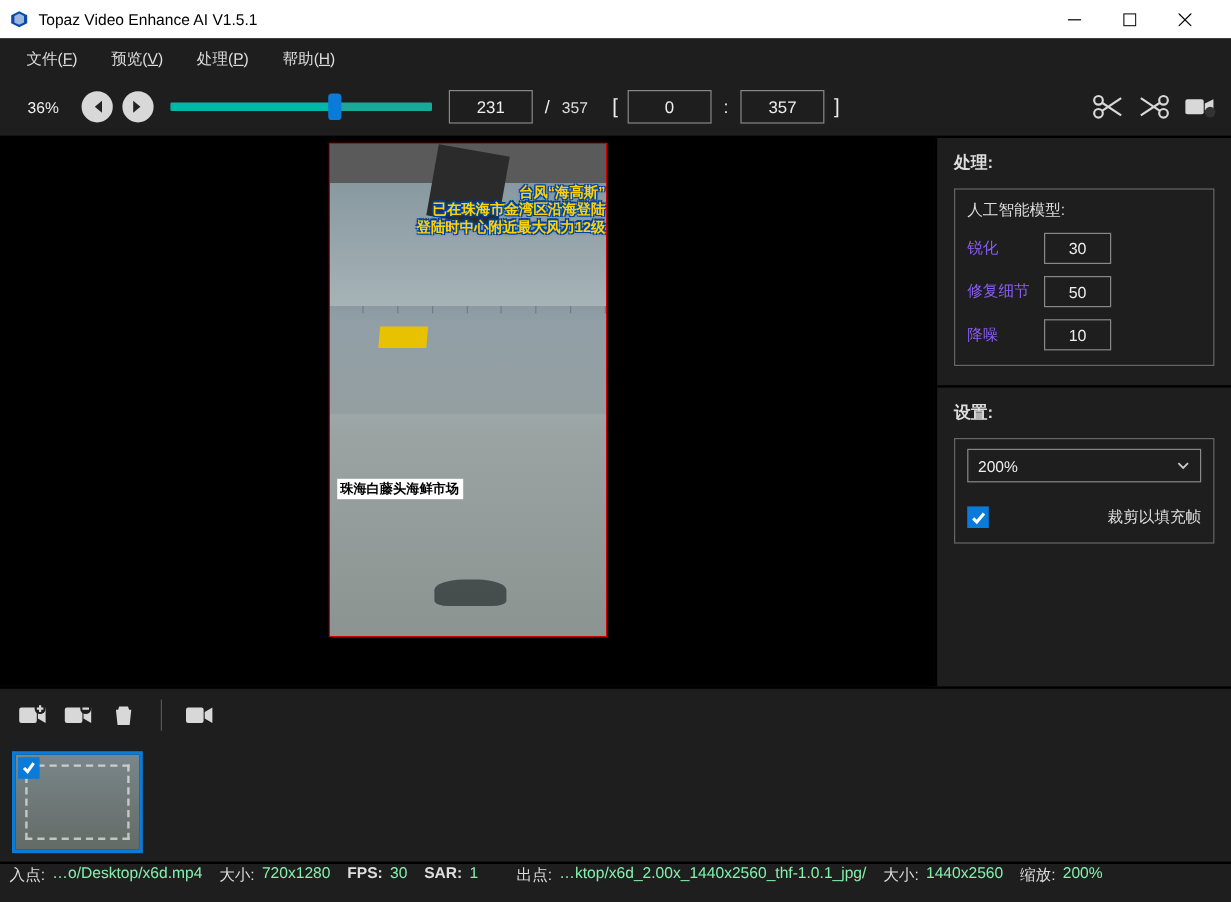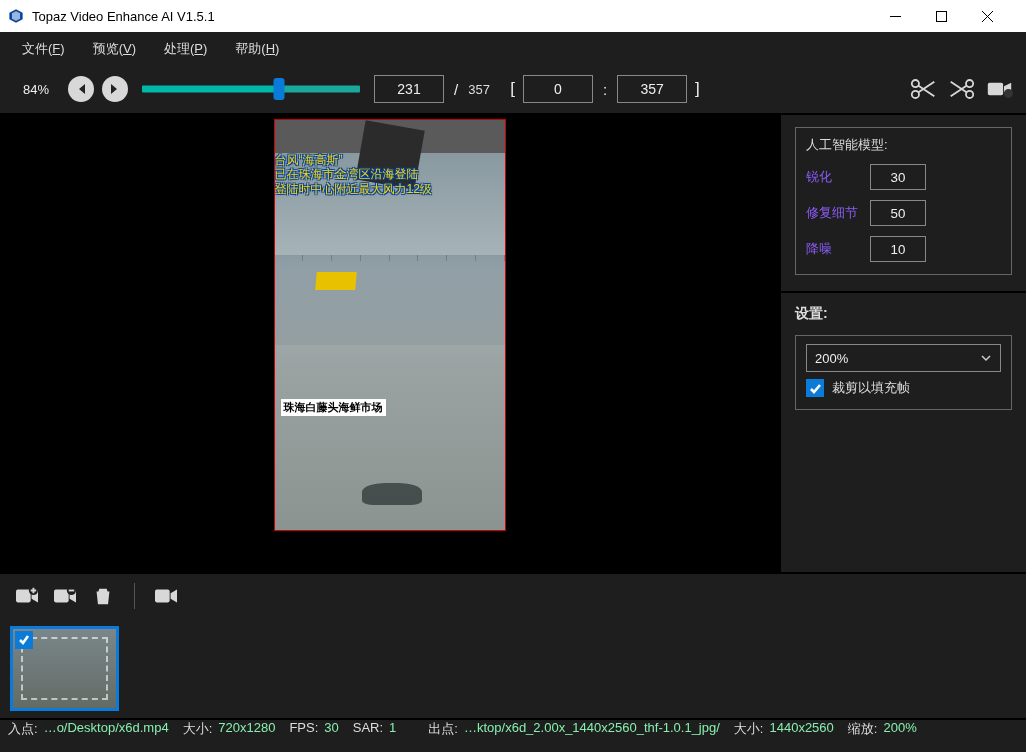--- a/index.html
+++ b/index.html
@@ -34,60 +34,60 @@
 .iconbtn svg{fill:#d8d8d8;width:27px;height:22px}
 
 
 .main{flex:1;display:flex;min-height:0}
 .preview{flex:1;background:#000;display:flex;align-items:flex-start;justify-content:center;padding-top:4px;position:relative}
 .frame{width:232px;height:412px;border:1px solid #cc0000;background:linear-gradient(to bottom,#5a5a5a 0%,#5a5a5a 8%,#8899a0 8%,#aab6ba 36%,#9aa3a2 60%,#8b9490 100%);position:relative;overflow:hidden}
 .frame .band{position:absolute;left:0;right:0;top:33%;height:22%;background:linear-gradient(to bottom,rgba(60,80,100,.25),rgba(90,110,120,.15))}
 .frame .struct{position:absolute;left:0;right:0;top:33%;height:6px;display:flex}
 .frame .struct span{flex:1;height:100%;border-right:1px solid rgba(40,60,80,.3)}
 .frame .flap{position:absolute;top:5px;left:50%;width:60px;height:60px;background:#2b2b2b;transform:translateX(-50%) rotate(10deg)}
-.frame .cap1{position:absolute;top:8%;left:0;right:0;text-align:left;font-size:12px;font-weight:normal;color:#ffd200;text-shadow:0 0 3px #0059d1,1px 1px 0 #003b8e,-1px -1px 0 #003b8e,1px -1px 0 #003b8e,-1px 1px 0 #003b8e;line-height:1.2;white-space:pre}
+.frame .cap1{position:absolute;top:8%;left:0;right:0;text-align:right;font-size:12px;font-weight:bold;color:#ffd200;text-shadow:0 0 3px #0059d1,1px 1px 0 #003b8e,-1px -1px 0 #003b8e,1px -1px 0 #003b8e,-1px 1px 0 #003b8e;line-height:1.2;white-space:pre}
 .frame .cap2{position:absolute;top:68%;left:6px;background:#fff;color:#000;font-size:11px;padding:1px 3px;font-weight:bold}
 .frame .cap3{position:absolute;top:77%;left:0;right:0;text-align:center;color:#fff;font-size:11px;text-shadow:0 0 2px #000}
 .frame .sign{position:absolute;top:37%;left:18%;width:40px;height:18px;background:#e8c200;transform:skewX(-5deg)}
 .frame .dark{position:absolute;bottom:6%;left:38%;width:60px;height:22px;background:rgba(20,30,30,.6);border-radius:40% 40% 20% 20%}
 
 
 .side{width:247px;background:#1e1e1e;border-left:2px solid #000;overflow-y:auto;padding:0}
 .panel{border-bottom:2px solid #000;padding:12px 14px 16px}
 .panel .hdr{color:#ddd;font-size:14px;font-weight:bold;margin-bottom:12px}
 .group{border:1px solid #666;padding:8px 10px 12px}
 .group .glabel{color:#ddd;margin-bottom:8px;font-size:13px}
 .dropdown{height:28px;border:1px solid #888;display:flex;align-items:center;padding:0 8px;cursor:pointer;position:relative}
 .dropdown .val{flex:1;color:#eee;font-size:13px}
 .dropdown svg{width:12px;height:12px;fill:#ccc}
 .row{display:flex;align-items:center;margin-top:10px;gap:8px}
 .row .lbl{width:56px;color:#8b5cf6;font-size:13px}
 .row .num{width:56px;height:26px;border:1px solid #888;background:#1e1e1e;color:#eee;text-align:center}
-.chkrow{display:flex;align-items:center;justify-content:flex-start;margin-top:7px;gap:8px}
+.chkrow{display:flex;align-items:center;justify-content:space-between;margin-top:20px;gap:8px}
 .chk{width:18px;height:18px;background:#0a7bd8;display:flex;align-items:center;justify-content:center}
 .chk svg{width:13px;height:13px;stroke:#fff;stroke-width:2.6;fill:none}
 
 
 .lower{height:46px;background:#1e1e1e;border-top:2px solid #000;display:flex;align-items:center;padding:0 10px;gap:4px}
 .lower .liconbtn{width:34px;height:34px;display:flex;align-items:center;justify-content:center;cursor:pointer}
 .lower .liconbtn svg{width:26px;height:22px;fill:#d8d8d8}
 .lower .vr{width:1px;height:26px;background:#555;margin:0 10px}
 
 
 .thumbs{height:100px;background:#1e1e1e;display:flex;align-items:center;padding:6px 10px;gap:8px}
 .thumb{width:109px;height:85px;border:3px solid #0a7bd8;position:relative;background:linear-gradient(to bottom,#7a868a,#636b65);cursor:pointer}
 .thumb .chk2{position:absolute;top:2px;left:2px;width:18px;height:18px;background:#0a7bd8;display:flex;align-items:center;justify-content:center}
 .thumb .chk2 svg{width:12px;height:12px;stroke:#fff;stroke-width:2.6;fill:none}
 .thumb .overlay{position:absolute;inset:8px;border:2px dashed rgba(255,255,255,.6);}
 
 
 .status{height:34px;background:#1e1e1e;border-top:2px solid #000;display:flex;font-size:13px;color:#ddd;padding:0 8px;gap:6px;white-space:nowrap;overflow:hidden}
 .status .k{color:#ddd}
 .status .v{color:#86efac;margin-right:8px}
-.status .b{font-weight:normal}
+.status .b{font-weight:bold}
 </style>
 </head>
 <body>
 
 <div class="titlebar">
   <svg class="logo" viewBox="0 0 24 24">
       <path fill="#0a4aa8" d="M12 2l10 5v10l-10 5L2 17V7z"></path>
       <path fill="#fff" d="M12 5l6 3v8l-6 3-6-3V8z" opacity=".6"></path>
     </svg>
   <span class="title">Topaz Video Enhance AI V1.5.1</span>
@@ -111,21 +111,21 @@
 </div>
 
 <div class="menubar">
   <div class="menuitem"><span>文件(</span><u>F</u><span>)</span></div>
   <div class="menuitem"><span>预览(</span><u>V</u><span>)</span></div>
   <div class="menuitem"><span>处理(</span><u>P</u><span>)</span></div>
   <div class="menuitem"><span>帮助(</span><u>H</u><span>)</span></div>
 </div>
 
 <div class="toolbar">
-  <div class="zoomlbl">84%</div>
+  <div class="zoomlbl">36%</div>
   <div class="navbtn">
       <svg viewBox="0 0 12 12">
         <path d="M2 1v10M10 1L4 6l6 5z" fill="#222"></path>
       </svg>
     </div>
   <div class="navbtn">
       <svg viewBox="0 0 12 12">
         <path d="M10 1v10M2 1l6 5-6 5z" fill="#222"></path>
       </svg>
     </div>
@@ -184,20 +184,21 @@
       <div class="dark"></div>
       <div class="cap1"><span>台风“海高斯”</span>
 <span>已在珠海市金湾区沿海登陆</span>
 <span>登陆时中心附近最大风力12级</span></div>
       <div class="cap2">珠海白藤头海鲜市场</div>
     </div>
   </div>
 
   <div class="side">
     <div class="panel">
+      <div class="hdr">处理:</div>
       <div class="group">
         <div class="glabel">人工智能模型:</div>
         <div class="row">
           <span class="lbl">锐化</span>
           <input class="num" value="30" style="">
         </div>
         <div class="row">
           <span class="lbl">修复细节</span>
           <input class="num" value="50" style="">
         </div>

